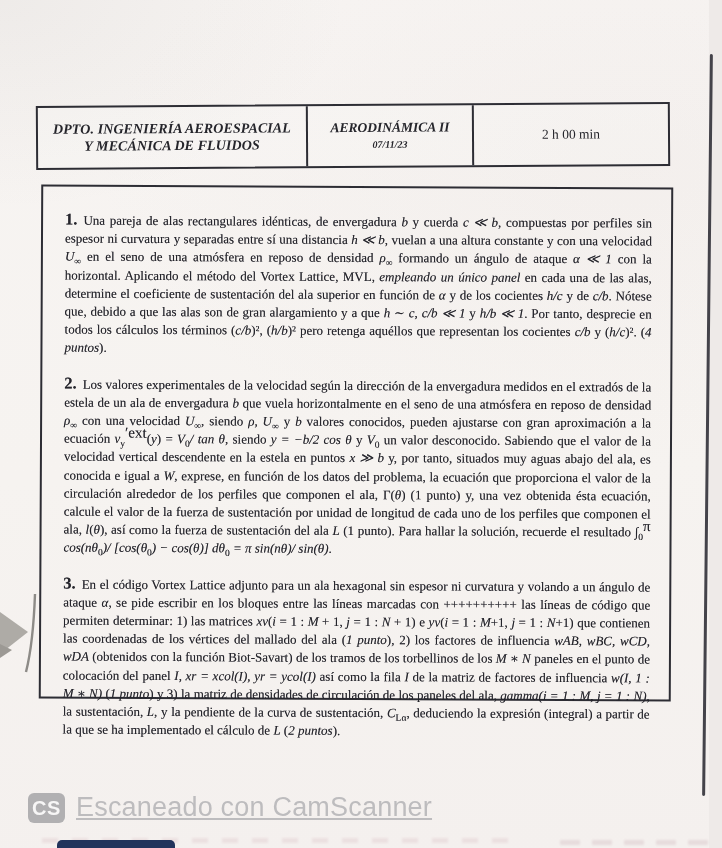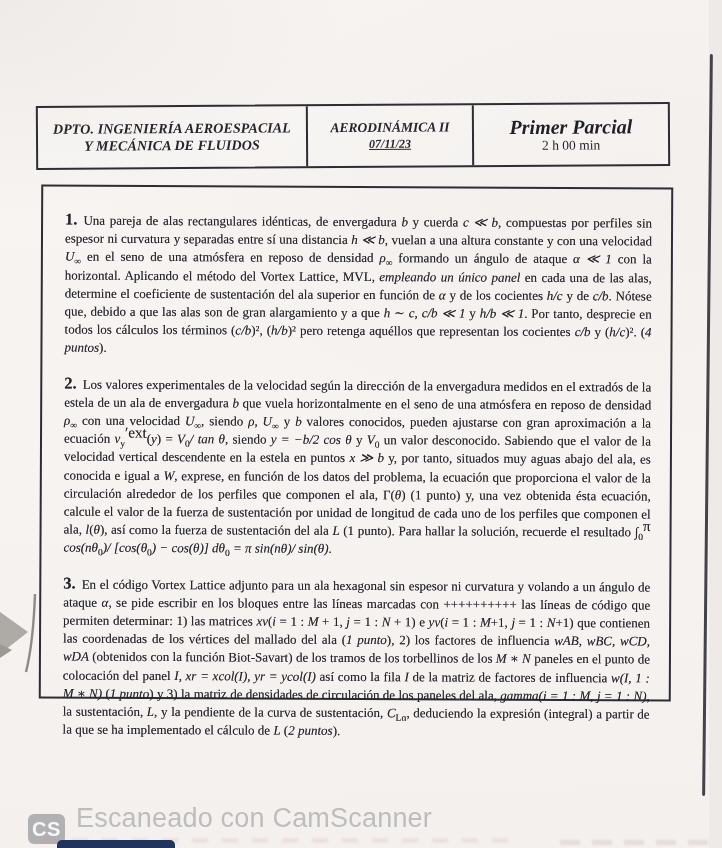--- a/index.html
+++ b/index.html
@@ -9,39 +9,39 @@
     radial-gradient(500px 300px at 0% 0%, rgba(120,115,110,.07), transparent 70%),
     linear-gradient(178deg,#f7f4f2 0%,#f6f3f0 55%,#f4f0ee 100%); padding-left: 24px;}
   
   .right-edge{position:absolute;left:706px;top:54px;width:3px;height:742px;background:#44434a;transform:rotate(.6deg);border-radius:2px;}
   .right-strip{position:absolute;left:709px;top:0;width:13px;height:848px;background:#eeeae8;}
   
   .header-table{position:absolute;left:36px;top:104px;width:630px;height:60px;border:2.5px solid #2d2d34;display:flex;transform:rotate(-.35deg);background:rgba(255,255,255,.15);}
   .cell{display:flex;flex-direction:column;align-items:center;justify-content:center;color:#25252b;}
   .c1{width:268px;font-style:italic;font-weight:bold;font-size:14px;line-height:17px;text-align:center;letter-spacing:.1px;}
   .c2{width:164px;border-left:2.5px solid #2d2d34;border-right:2.5px solid #2d2d34;font-style:italic;font-weight:bold;font-size:13.5px;line-height:17px;text-align:center;}
-  .c2 .date{font-size:12px;text-decoration:underline;text-align:right;}
+  .c2 .date{font-size:10px;text-align:right;}
   .c3{flex:1;text-align:center;}
   .exam-title{font-style:italic;font-weight:bold;font-size:20px;line-height:22px;color:#1f1f26;}
   .duration{font-weight:normal;font-size:13.5px;line-height:16px;}
   
   .problem-box{position:absolute;left:40px;top:186px;width:632px;height:514px;border:2.5px solid #2d2d34;box-sizing:border-box;transform:rotate(.28deg);padding:24px 19px 0 22px;}
   .problem{margin:0 0 0 0;text-align:justify;font-size:13px;line-height:18.2px;color:#25252c;text-shadow:0 0 .4px rgba(37,37,44,.55);}
   .problem + .problem{margin-top:17px;}
   .pnum{font-weight:bold;font-size:16.5px;margin-right:6px;}
   .mi{font-style:italic;}
   .problem sub{font-size:9.5px;line-height:0;}
   .problem sup{font-size:15px;line-height:0;}
   
   .fold{position:absolute;left:0;top:592px;}
   
   .watermark{position:absolute;left:28px;top:792px;display:flex;align-items:center;gap:11px;}
-  .cs-badge{position:relative;width:37px;height:30px;background:#b1b0b2;border-radius:6px;display:flex;align-items:center;justify-content:center;color:#f7f6f6;font:bold 20px/1 "Liberation Sans",sans-serif;letter-spacing:.5px;margin-top:22px;}
+  .cs-badge{position:relative;width:37px;height:30px;background:#b1b0b2;border-radius:6px;display:flex;align-items:center;justify-content:center;color:#f7f6f6;font:bold 20px/1 "Liberation Sans",sans-serif;letter-spacing:.5px;}
   .cs-badge::after{content:"";position:absolute;left:3px;bottom:-6px;width:27px;height:10px;background:#a5a4a6;border-radius:3px;z-index:-1;}
-  .wm-text{font-family:"Liberation Sans",sans-serif;font-size:27px;color:#bdbcbe;letter-spacing:.2px;}
+  .wm-text{font-family:"Liberation Sans",sans-serif;font-size:27px;color:#bdbcbe;letter-spacing:.2px;text-decoration:underline;}
   
   .bleed{position:absolute;height:5px;filter:blur(1.2px);opacity:.5;}
   .bleed.b1{left:42px;top:838px;width:480px;background:repeating-linear-gradient(90deg,rgba(195,150,160,.35) 0 16px,transparent 16px 30px);}
   .bleed.b2{left:560px;top:840px;width:160px;background:repeating-linear-gradient(90deg,rgba(180,140,150,.4) 0 20px,transparent 20px 32px);}
   
   .bottom-bar{position:absolute;left:57px;top:840px;width:118px;height:8px;background:#22345c;border-radius:5px 5px 0 0;}
 </style>
 </head>
 <body>
 
@@ -53,21 +53,20 @@
   <div class="header-table">
     <div class="cell c1">
       <div>DPTO. INGENIERÍA AEROESPACIAL</div>
       <div>Y MECÁNICA DE FLUIDOS</div>
     </div>
     <div class="cell c2">
       <div>AERODINÁMICA II</div>
       <div class="date">07/11/23</div>
     </div>
     <div class="cell c3">
-      <div class="exam-title">Primer Parcial</div>
       <div class="duration">2 h 00 min</div>
     </div>
   </div>
 
   <div class="problem-box">
     <p class="problem"><span class="pnum">1.</span><span>Una pareja de alas rectangulares idénticas, de envergadura </span><span class="mi">b</span><span> y cuerda </span><span class="mi">c ≪ b</span><span>, compuestas por perfiles sin espesor ni curvatura y separadas entre sí una distancia </span><span class="mi">h ≪ b</span><span>, vuelan a una altura constante y con una velocidad </span><span class="mi">U</span><sub>∞</sub><span> en el seno de una atmósfera en reposo de densidad </span><span class="mi">ρ</span><sub>∞</sub><span> formando un ángulo de ataque </span><span class="mi">α ≪ 1</span><span> con la horizontal. Aplicando el método del Vortex Lattice, MVL, </span><span class="mi">empleando un único panel</span><span> en cada una de las alas, determine el coeficiente de sustentación del ala superior en función de </span><span class="mi">α</span><span> y de los cocientes </span><span class="mi">h/c</span><span> y de </span><span class="mi">c/b</span><span>. Nótese que, debido a que las alas son de gran alargamiento y a que </span><span class="mi">h ∼ c, c/b ≪ 1</span><span> y </span><span class="mi">h/b ≪ 1</span><span>. Por tanto, desprecie en todos los cálculos los términos (</span><span class="mi">c/b</span><span>)², (</span><span class="mi">h/b</span><span>)² pero retenga aquéllos que representan los cocientes </span><span class="mi">c/b</span><span> y (</span><span class="mi">h/c</span><span>)². (</span><span class="mi">4 puntos</span><span>).</span></p>
     <p class="problem"><span class="pnum">2.</span><span>Los valores experimentales de la velocidad según la dirección de la envergadura medidos en el extradós de la estela de un ala de envergadura </span><span class="mi">b</span><span> que vuela horizontalmente en el seno de una atmósfera en reposo de densidad </span><span class="mi">ρ</span><sub>∞</sub><span> con una velocidad </span><span class="mi">U</span><sub>∞</sub><span>, siendo </span><span class="mi">ρ, U</span><sub>∞</sub><span> y </span><span class="mi">b</span><span> valores conocidos, pueden ajustarse con gran aproximación a la ecuación </span><span class="mi">v</span><sub>y</sub><sup>′ext</sup><span>(</span><span class="mi">y</span><span>) = </span><span class="mi">V</span><sub>0</sub><span class="mi">/ tan θ</span><span>, siendo </span><span class="mi">y = −b/2 cos θ</span><span> y </span><span class="mi">V</span><sub>0</sub><span> un valor desconocido. Sabiendo que el valor de la velocidad vertical descendente en la estela en puntos </span><span class="mi">x ≫ b</span><span> y, por tanto, situados muy aguas abajo del ala, es conocida e igual a </span><span class="mi">W</span><span>, exprese, en función de los datos del problema, la ecuación que proporciona el valor de la circulación alrededor de los perfiles que componen el ala, Γ(</span><span class="mi">θ</span><span>) (1 punto) y, una vez obtenida ésta ecuación, calcule el valor de la fuerza de sustentación por unidad de longitud de cada uno de los perfiles que componen el ala, </span><span class="mi">l</span><span>(</span><span class="mi">θ</span><span>), así como la fuerza de sustentación del ala </span><span class="mi">L</span><span> (1 punto). Para hallar la solución, recuerde el resultado ∫</span><sub>0</sub><sup>π</sup><span class="mi"> cos(nθ</span><sub>0</sub><span class="mi">)/ [cos(θ</span><sub>0</sub><span class="mi">) − cos(θ)] dθ</span><sub>0</sub><span class="mi"> = π sin(nθ)/ sin(θ)</span><span>.</span></p>
     <p class="problem"><span class="pnum">3.</span><span>En el código Vortex Lattice adjunto para un ala hexagonal sin espesor ni curvatura y volando a un ángulo de ataque </span><span class="mi">α</span><span>, se pide escribir en los bloques entre las líneas marcadas con ++++++++++ las líneas de código que permiten determinar: 1) las matrices </span><span class="mi">xv</span><span>(</span><span class="mi">i</span><span> = 1 : </span><span class="mi">M</span><span> + 1, </span><span class="mi">j</span><span> = 1 : </span><span class="mi">N</span><span> + 1) e </span><span class="mi">yv</span><span>(</span><span class="mi">i</span><span> = 1 : </span><span class="mi">M</span><span>+1, </span><span class="mi">j</span><span> = 1 : </span><span class="mi">N</span><span>+1) que contienen las coordenadas de los vértices del mallado del ala (</span><span class="mi">1 punto</span><span>), 2) los factores de influencia </span><span class="mi">wAB, wBC, wCD, wDA</span><span> (obtenidos con la función Biot-Savart) de los tramos de los torbellinos de los </span><span class="mi">M ∗ N</span><span> paneles en el punto de colocación del panel </span><span class="mi">I, xr = xcol(I), yr = ycol(I)</span><span> así como la fila </span><span class="mi">I</span><span> de la matriz de factores de influencia </span><span class="mi">w(I, 1 : M ∗ N)</span><span> (</span><span class="mi">1 punto</span><span>) y 3) la matriz de densidades de circulación de los paneles del ala, </span><span class="mi">gamma(i = 1 : M, j = 1 : N)</span><span>, la sustentación, </span><span class="mi">L</span><span>, y la pendiente de la curva de sustentación, </span><span class="mi">C</span><sub>Lα</sub><span>, deduciendo la expresión (integral) a partir de la que se ha implementado el cálculo de </span><span class="mi">L</span><span> (</span><span class="mi">2 puntos</span><span>).</span></p>
   </div>
 

